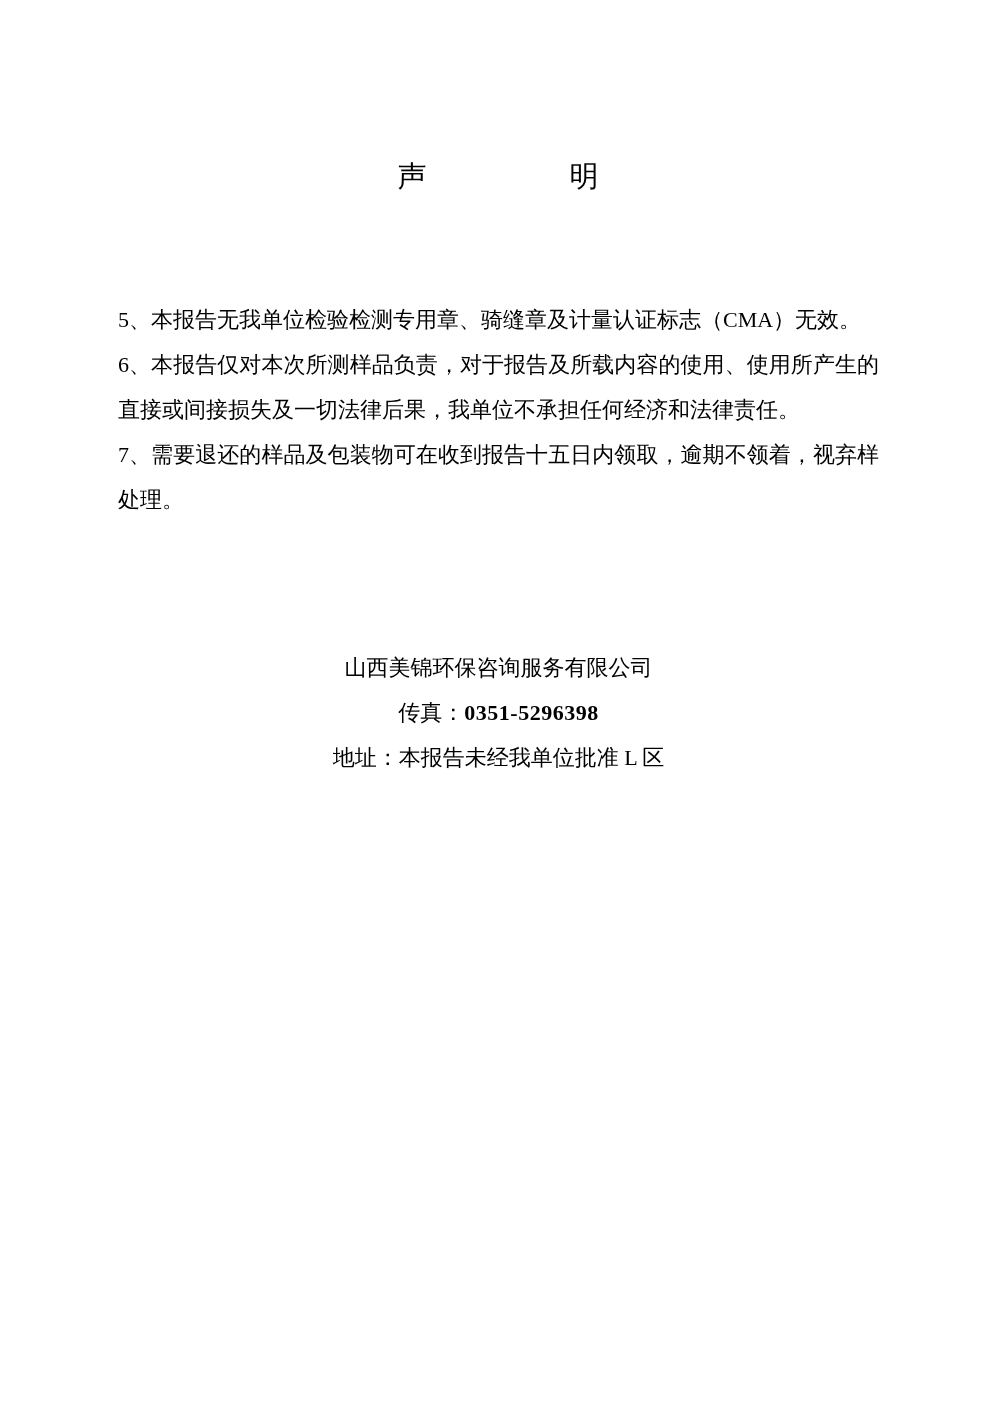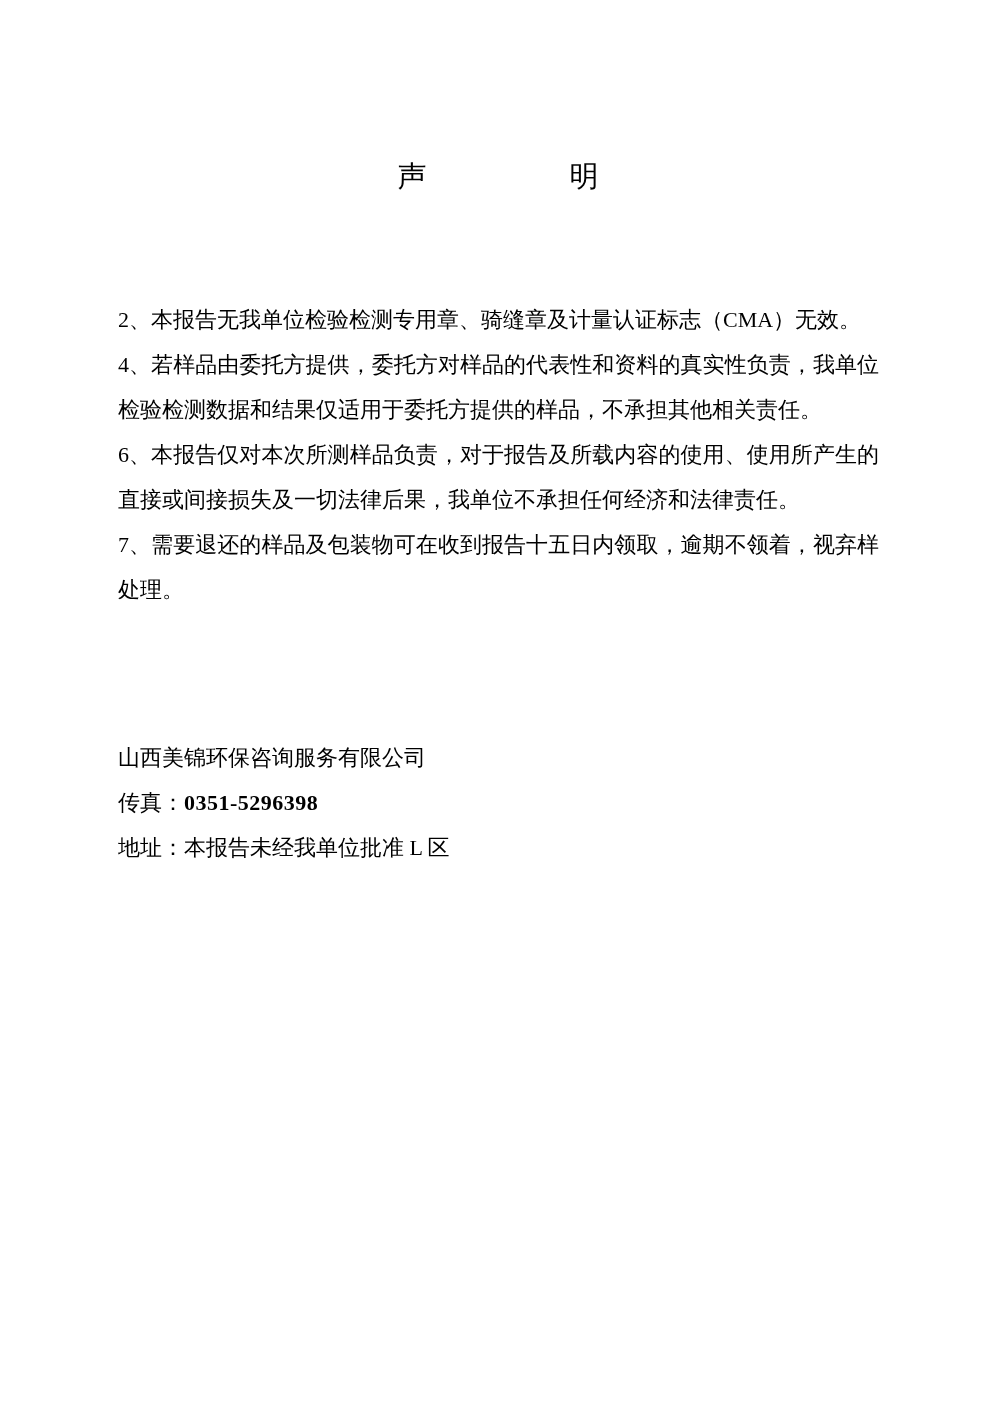--- a/index.html
+++ b/index.html
@@ -38,21 +38,21 @@
     text-justify: inter-character;
   }
   .statement p {
     margin: 0;
     padding: 0;
   }
   .footer {
     margin-top: 123px;
     font-size: 22px;
     line-height: 45px;
-    text-align: left;
+    text-align: center;
   }
   .footer .row {
     white-space: nowrap;
   }
   .num {
     font-weight: bold;
     letter-spacing: 0.5px;
   }
 </style>
 </head>
@@ -60,22 +60,21 @@
 
 <div class="page">
   <div class="content">
 
     <h1 class="title-row" style="margin:0;">
       <span>声</span>
       <span>明</span>
     </h1>
 
     <div class="statement">
-      <p>2、本报告无我单位检验检测专用章、骑缝章及计量认证标志（CMA）无效。</p>
-      <p>4、若样品由委托方提供，委托方对样品的代表性和资料的真实性负责，我单位检验检测数据和结果仅适用于委托方提供的样品，不承担其他相关责任。</p>
+      <p>5、本报告无我单位检验检测专用章、骑缝章及计量认证标志（CMA）无效。</p>
       <p>6、本报告仅对本次所测样品负责，对于报告及所载内容的使用、使用所产生的直接或间接损失及一切法律后果，我单位不承担任何经济和法律责任。</p>
       <p>7、需要退还的样品及包装物可在收到报告十五日内领取，逾期不领着，视弃样处理。</p>
     </div>
 
     <div class="footer">
       <div class="row">山西美锦环保咨询服务有限公司</div>
       <div class="row">
         <span>传真：</span><span class="num">0351-5296398</span>
       </div>
       <div class="row">

